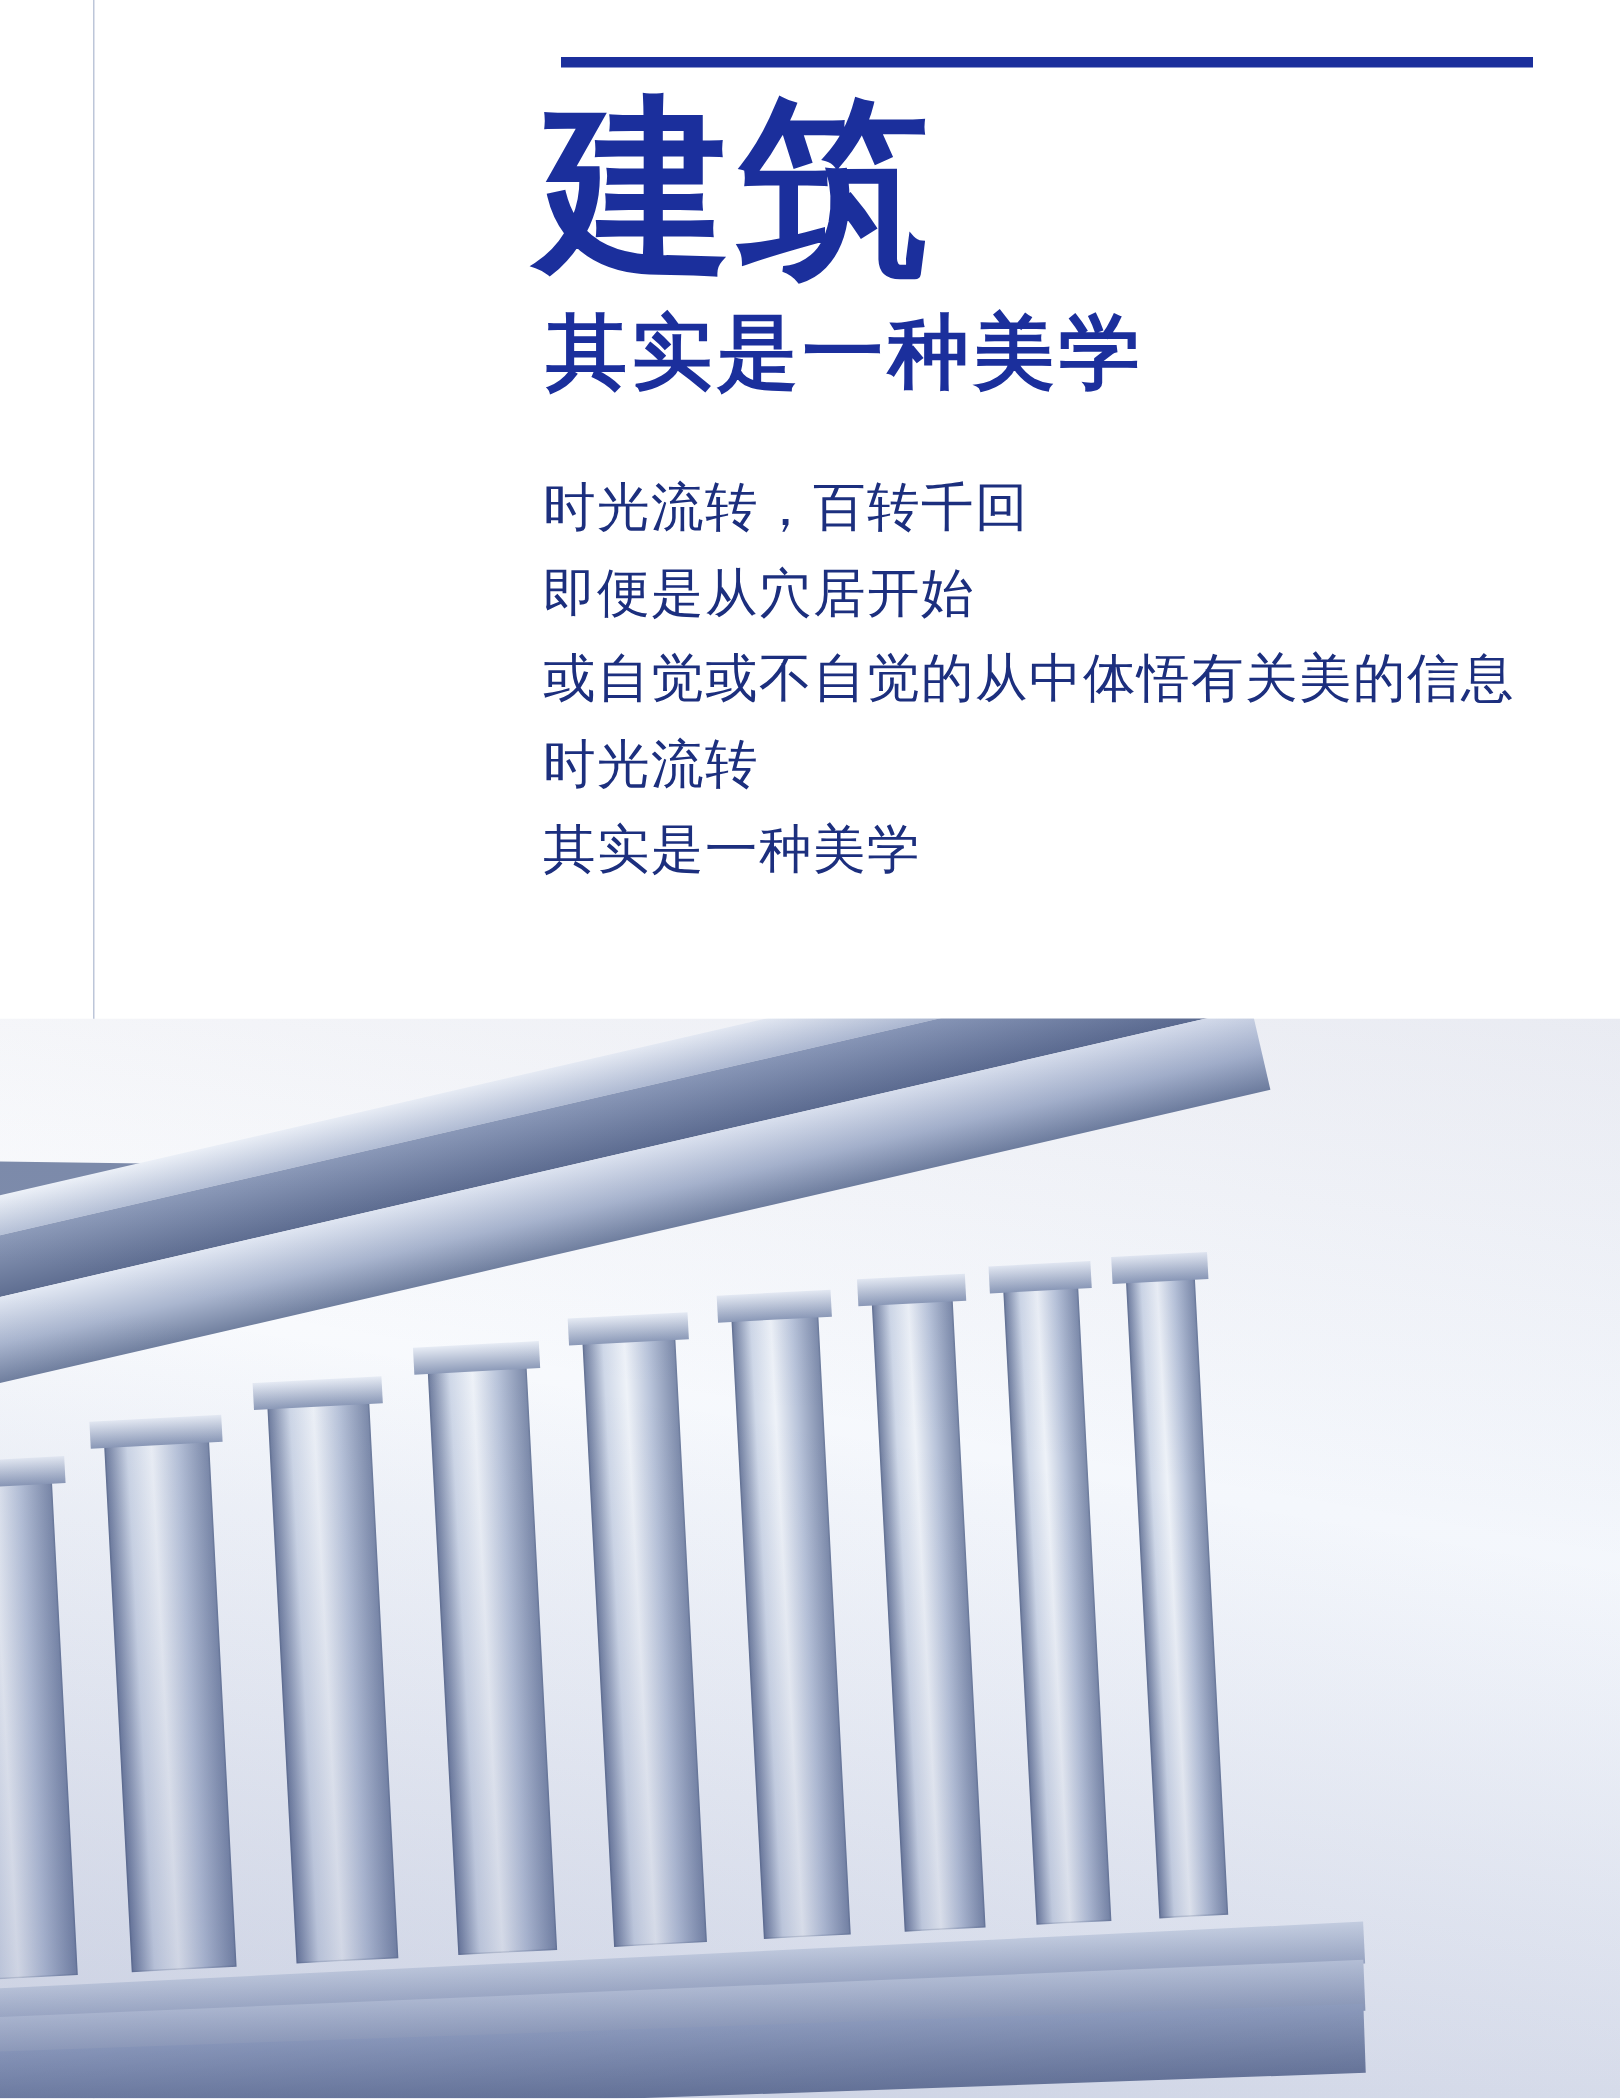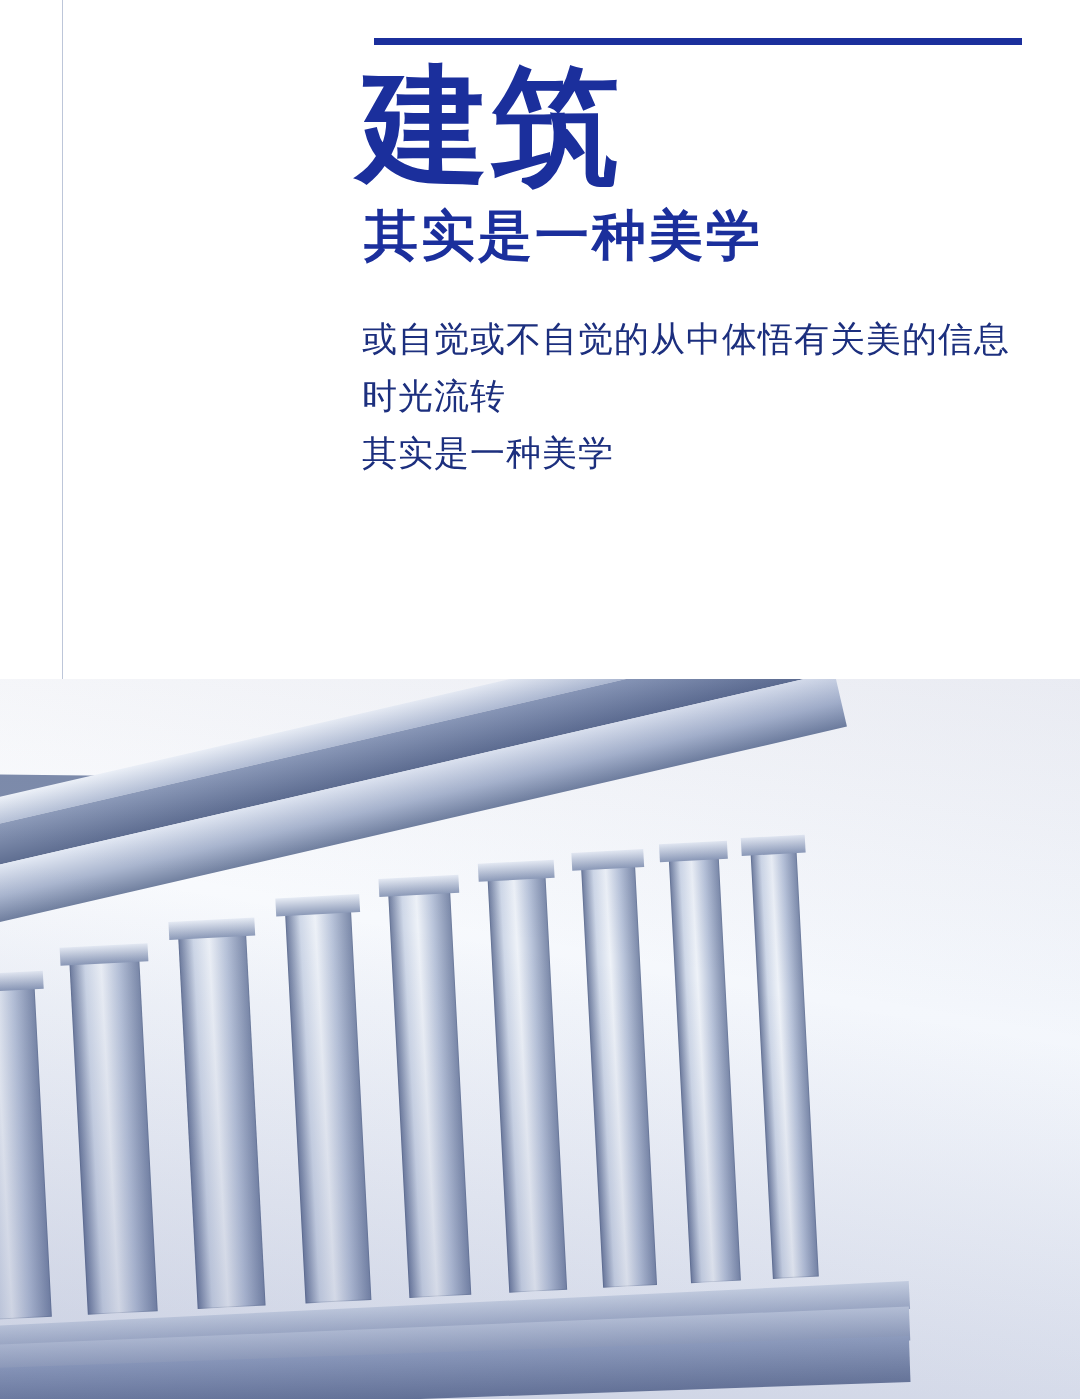--- a/index.html
+++ b/index.html
@@ -195,20 +195,22 @@
 
   <div class="v-rule"></div>
   <div class="h-rule"></div>
 
   <div class="headline-wrap">
     <div class="headline">建筑</div>
     <div class="subhead">其实是一种美学</div>
   </div>
 
   <div class="body-copy">
+    <div class="line">时光流转，百转千回</div>
+    <div class="line">即便是从穴居开始</div>
     <div class="line">或自觉或不自觉的从中体悟有关美的信息</div>
     <div class="line">时光流转</div>
     <div class="line">其实是一种美学</div>
   </div>
 
   <div class="photo">
     <div class="sky"></div>
 
     <div class="temple">
 

